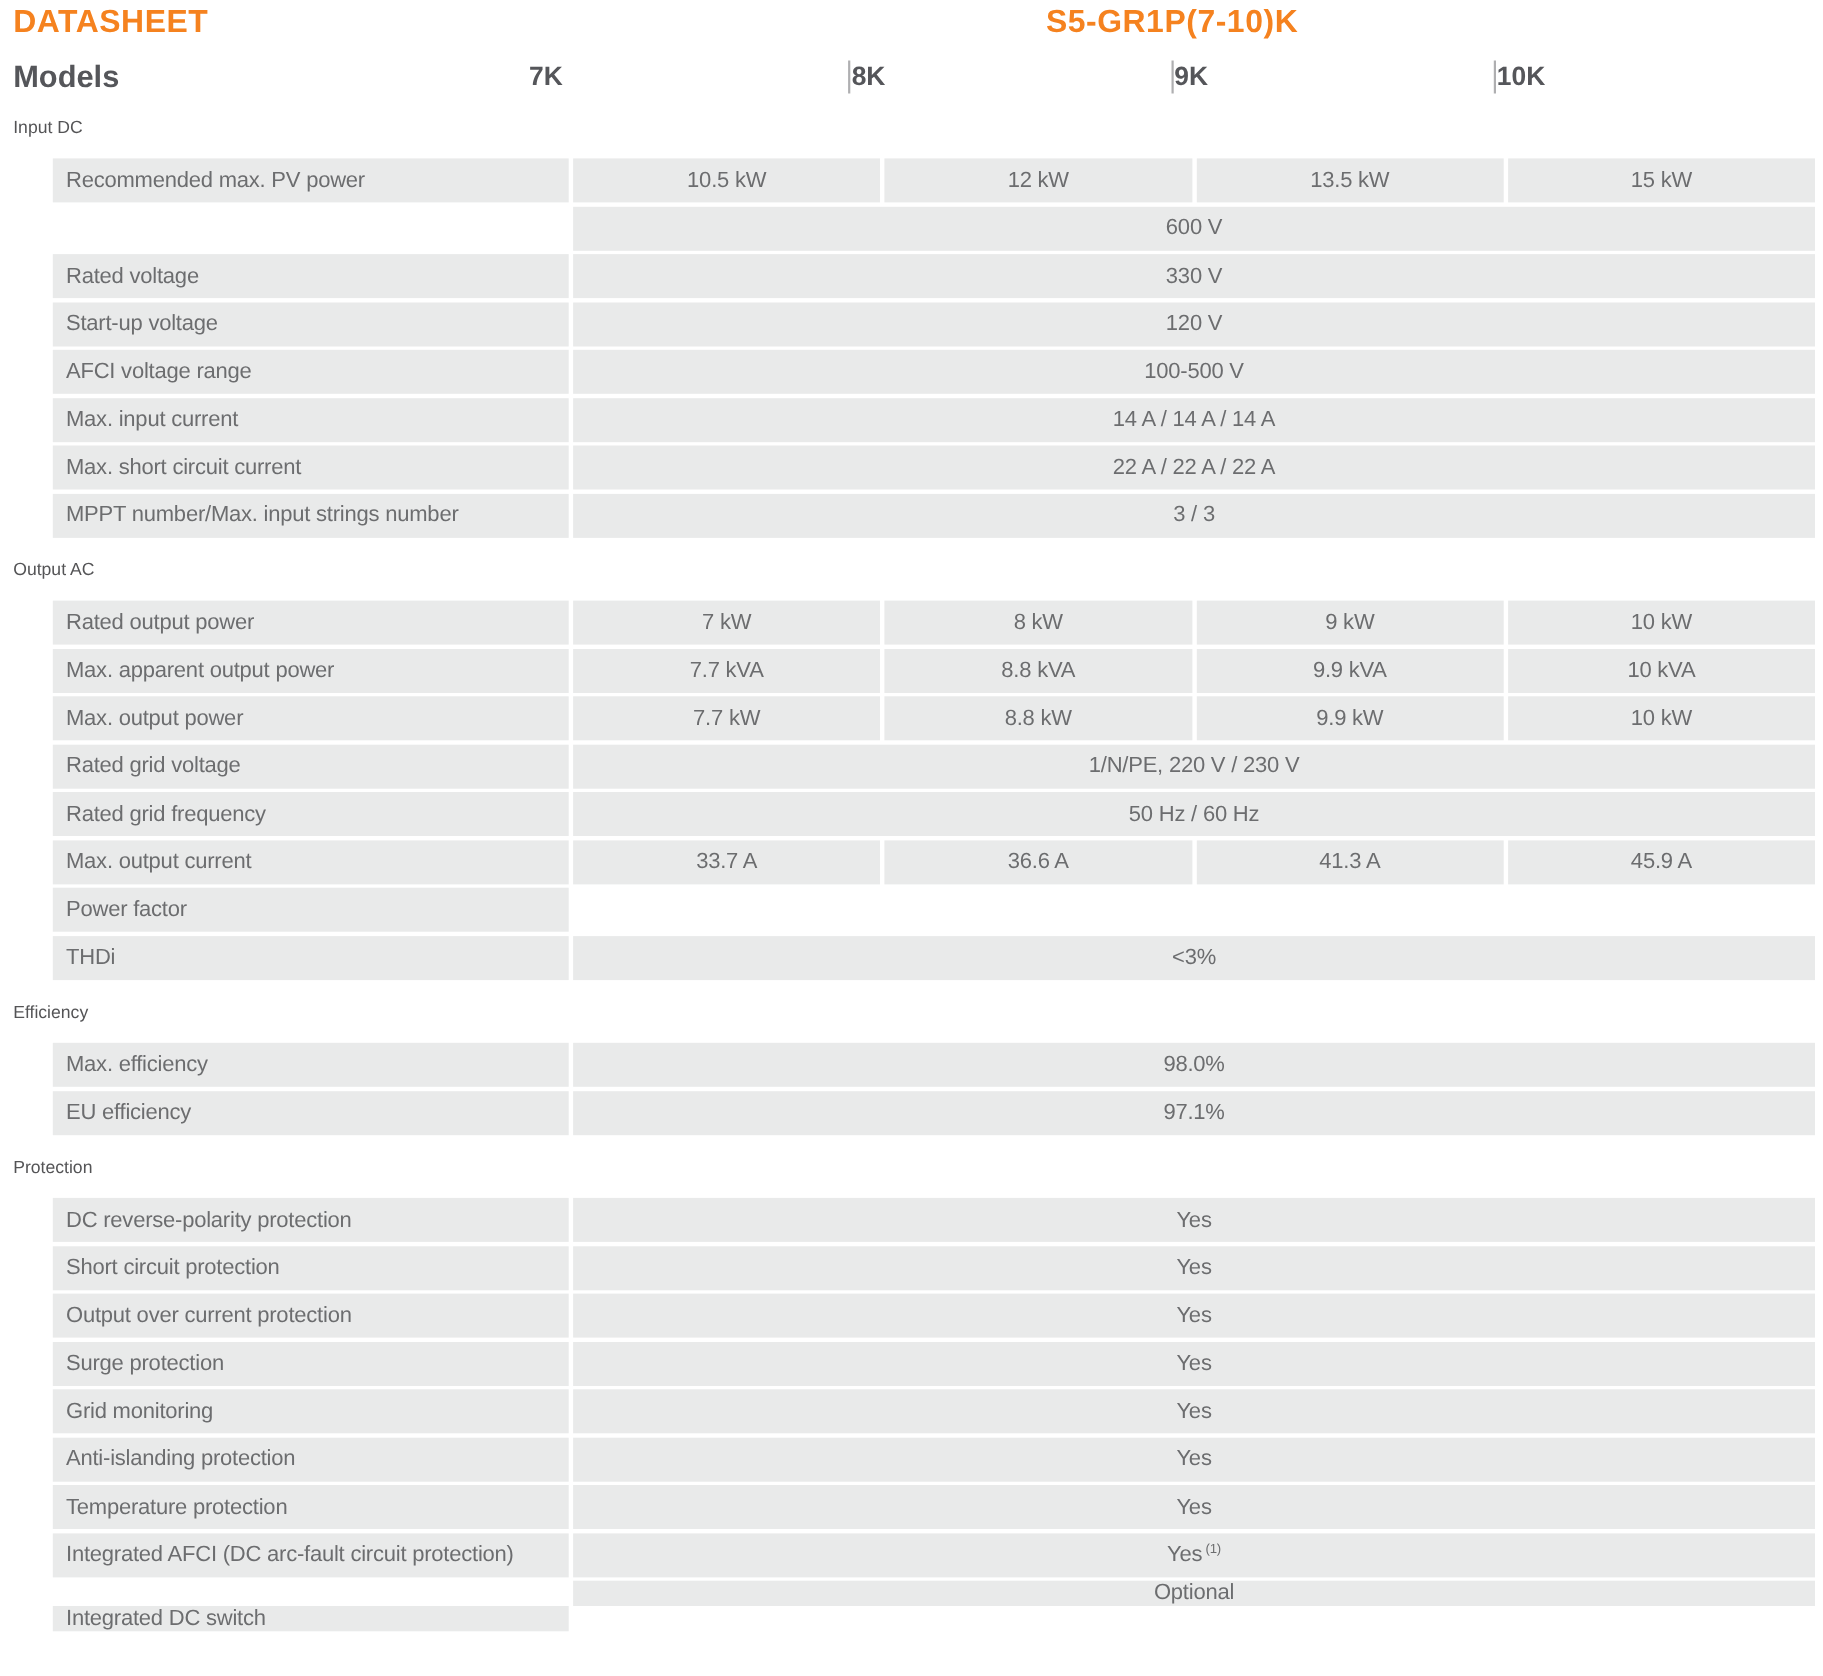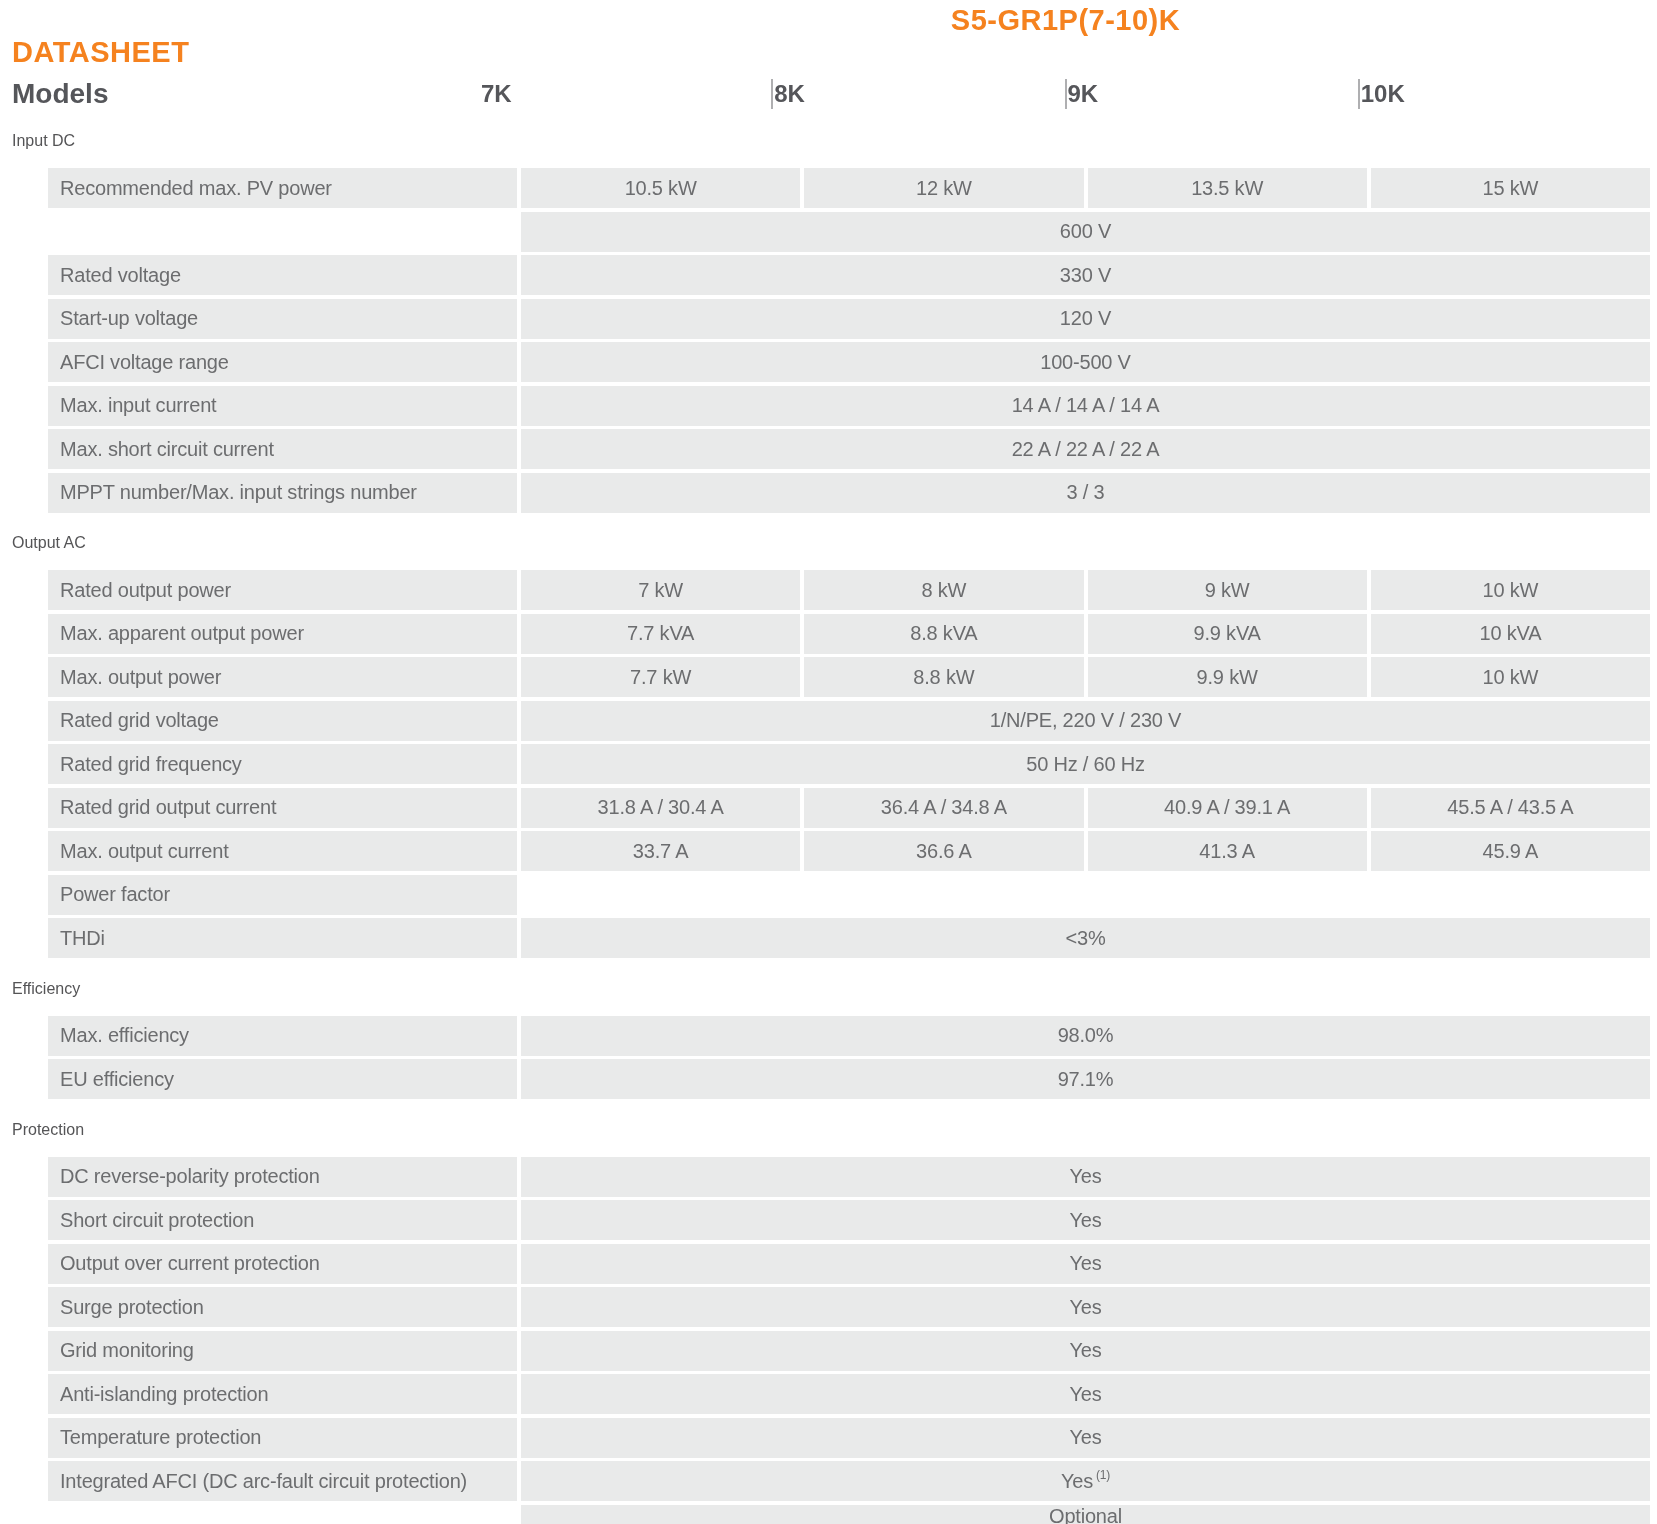--- a/index.html
+++ b/index.html
@@ -14,30 +14,30 @@
   .grid-row {
     display: grid;
     grid-template-columns: 469px repeat(4, 1fr);
     column-gap: 4px;
   }
 
   
   .topbar { height: 46px; align-items: start; }
   .ds-title {
     font-size: 29px; font-weight: bold; letter-spacing: 0.5px;
-    color: var(--accent-orange, #F5821F); padding-left: 4px; margin-top: 32px;
+    color: var(--accent-orange, #F5821F); padding-left: 4px;
   }
   .product-title {
     grid-column: 2 / 6; text-align: center;
     font-size: 29px; font-weight: bold; letter-spacing: 0.5px;
     color: var(--accent-orange, #F5821F);
   }
 
   
-  .models-row { height: 40px; align-items: center; margin-top: 24px; }
+  .models-row { height: 40px; align-items: center; }
   .models-label {
     font-size: 28px; font-weight: bold;
     color: var(--heading-text, #55565A); padding-left: 4px;
   }
   .model-cell {
     position: relative; 
     font-size: 24px; font-weight: bold;
     color: var(--heading-text, #55565A);
   }
   .model-cell.divided::before {
@@ -146,27 +146,20 @@
       </div>
       <div class="grid-row data-row">
         <div class="cell label-cell">Rated grid voltage</div>
         <div class="cell value-cell span-cell">1/N/PE, 220 V / 230 V</div>
       </div>
       <div class="grid-row data-row">
         <div class="cell label-cell">Rated grid frequency</div>
         <div class="cell value-cell span-cell">50 Hz / 60 Hz</div>
       </div>
       <div class="grid-row data-row">
-        <div class="cell label-cell">Rated grid output current</div>
-        <div class="cell value-cell">31.8 A / 30.4 A</div>
-        <div class="cell value-cell">36.4 A / 34.8 A</div>
-        <div class="cell value-cell">40.9 A / 39.1 A</div>
-        <div class="cell value-cell">45.5 A / 43.5 A</div>
-      </div>
-      <div class="grid-row data-row">
         <div class="cell label-cell">Max. output current</div>
         <div class="cell value-cell">33.7 A</div>
         <div class="cell value-cell">36.6 A</div>
         <div class="cell value-cell">41.3 A</div>
         <div class="cell value-cell">45.9 A</div>
       </div>
       <div class="grid-row data-row">
         <div class="cell label-cell">Power factor</div>
       </div>
       <div class="grid-row data-row">

